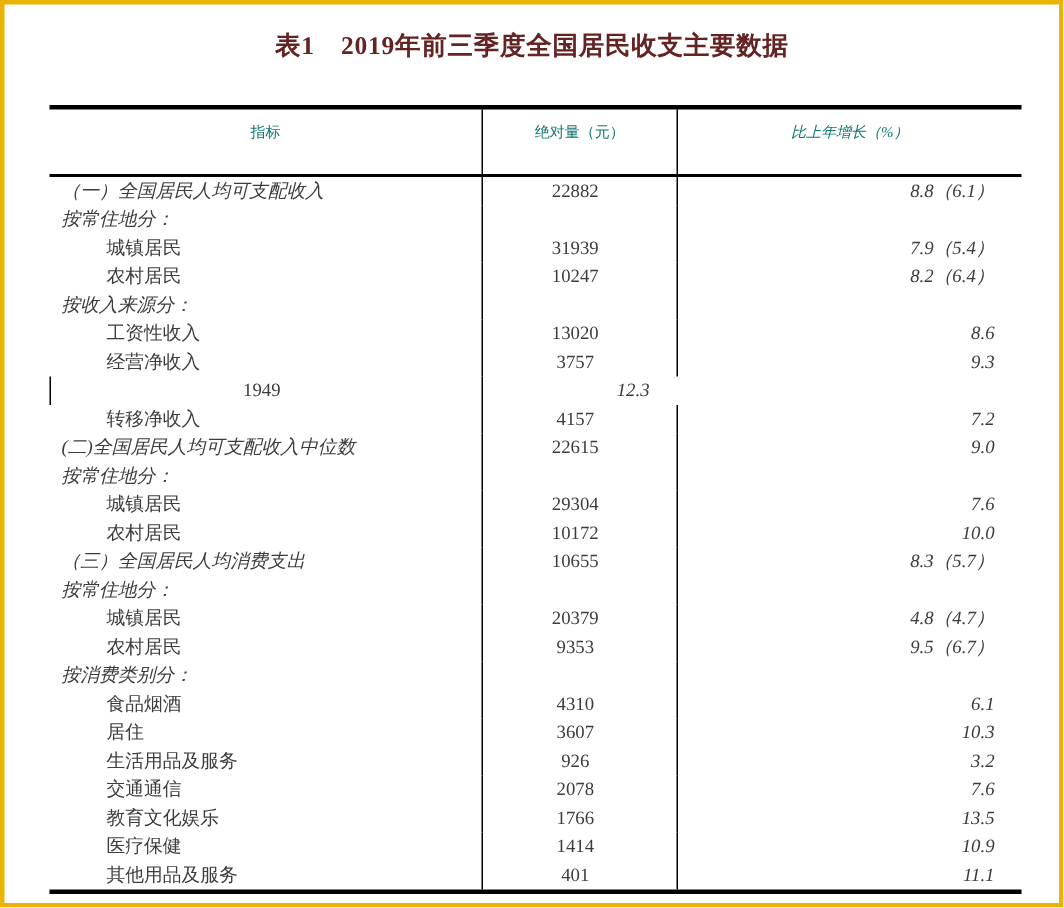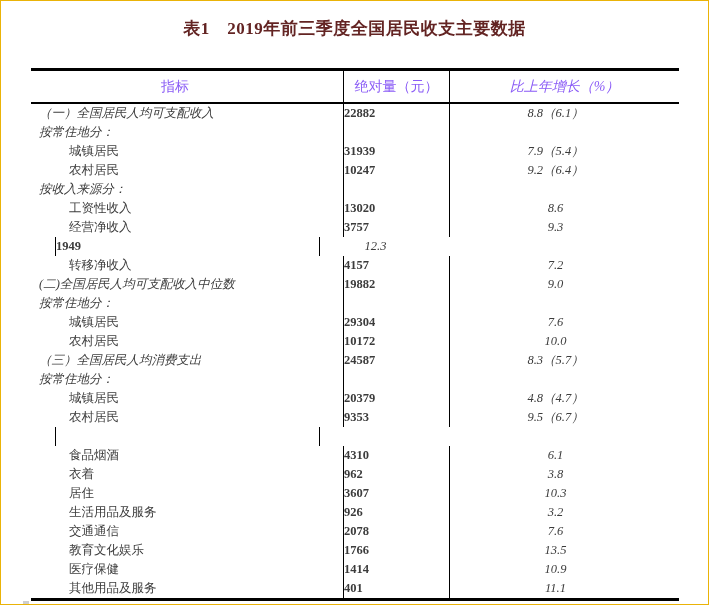--- a/index.html
+++ b/index.html
@@ -6,21 +6,21 @@
     margin: 0;
     padding: 0;
     background: #ffffff;
   }
   .page {
     position: relative;
     width: 709px;
     height: 605px;
     background: #ffffff;
     box-sizing: border-box;
-    border: 1px solid #eab308;
+    border: 3px solid #eab308;
     overflow: hidden;
     font-family: "Liberation Serif", "DejaVu Serif", serif;
     color: #3c3c3c;
   }
   .title {
     position: absolute;
     top: 16px;
     left: 0;
     width: 100%;
     text-align: center;
@@ -36,56 +36,54 @@
     border-top: 3px solid #000;
     border-bottom: 3px solid #000;
     box-sizing: border-box;
   }
   .thead {
     display: grid;
     grid-template-columns: 288px 130px 230px;
     border-bottom: 2px solid #000;
   }
   .thead .hcell {
-    height: 31px;
+    height: 43px;
     line-height: 31px;
     text-align: center;
-    font-size: 14px;
-    color: #8b5cf6;
+    font-size: 10px;
+    color: #0f766e;
   }
   .rows {}
   .trow {
     display: grid;
     grid-template-columns: 288px 130px 230px;
   }
   .cell {
     height: 19px;
     line-height: 19px;
     font-size: 12.5px;
     white-space: nowrap;
     overflow: hidden;
     box-sizing: border-box;
   }
   .col2, .thead .hcell:nth-child(2) {
     border-left: 1.5px solid #000;
-    margin-left: 24px;
   }
   .col3, .thead .hcell:nth-child(3) {
     border-left: 1.5px solid #000;
     font-style: italic;
   }
   .col1.indent0 { padding-left: 8px; font-style: italic; }
   .col1.indent1 { padding-left: 38px; }
   .col2 {
-    text-align: left;
+    text-align: center;
     padding-right: 6px;
-    font-weight: bold;
   }
   .col3 {
-    text-align: center;
+    text-align: right;
     padding-right: 18px;
   }
   .cutoff-artifact {
     position: absolute;
     left: 22px;
     top: 600px;
     width: 6px;
     height: 3px;
     background: #b9b9b9;
     opacity: 0.7;
@@ -116,21 +114,21 @@
     <div class="cell col3"></div>
   </div>
         <div class="trow">
     <div class="cell col1 indent1">城镇居民</div>
     <div class="cell col2">31939</div>
     <div class="cell col3">7.9（5.4）</div>
   </div>
         <div class="trow">
     <div class="cell col1 indent1">农村居民</div>
     <div class="cell col2">10247</div>
-    <div class="cell col3">9.2（6.4）</div>
+    <div class="cell col3">8.2（6.4）</div>
   </div>
         <div class="trow">
     <div class="cell col1 indent0">按收入来源分：</div>
     <div class="cell col2"></div>
     <div class="cell col3"></div>
   </div>
         <div class="trow">
     <div class="cell col1 indent1">工资性收入</div>
     <div class="cell col2">13020</div>
     <div class="cell col3">8.6</div>
@@ -144,73 +142,69 @@
     <div class="cell col2">1949</div>
     <div class="cell col3">12.3</div>
   </div>
         <div class="trow">
     <div class="cell col1 indent1">转移净收入</div>
     <div class="cell col2">4157</div>
     <div class="cell col3">7.2</div>
   </div>
         <div class="trow">
     <div class="cell col1 indent0">(二)全国居民人均可支配收入中位数</div>
-    <div class="cell col2">19882</div>
+    <div class="cell col2">22615</div>
     <div class="cell col3">9.0</div>
   </div>
         <div class="trow">
     <div class="cell col1 indent0">按常住地分：</div>
     <div class="cell col2"></div>
     <div class="cell col3"></div>
   </div>
         <div class="trow">
     <div class="cell col1 indent1">城镇居民</div>
     <div class="cell col2">29304</div>
     <div class="cell col3">7.6</div>
   </div>
         <div class="trow">
     <div class="cell col1 indent1">农村居民</div>
     <div class="cell col2">10172</div>
     <div class="cell col3">10.0</div>
   </div>
         <div class="trow">
     <div class="cell col1 indent0">（三）全国居民人均消费支出</div>
-    <div class="cell col2">24587</div>
+    <div class="cell col2">10655</div>
     <div class="cell col3">8.3（5.7）</div>
   </div>
         <div class="trow">
     <div class="cell col1 indent0">按常住地分：</div>
     <div class="cell col2"></div>
     <div class="cell col3"></div>
   </div>
         <div class="trow">
     <div class="cell col1 indent1">城镇居民</div>
     <div class="cell col2">20379</div>
     <div class="cell col3">4.8（4.7）</div>
   </div>
         <div class="trow">
     <div class="cell col1 indent1">农村居民</div>
     <div class="cell col2">9353</div>
     <div class="cell col3">9.5（6.7）</div>
   </div>
         <div class="trow">
+    <div class="cell col1 indent0">按消费类别分：</div>
     <div class="cell col2"></div>
     <div class="cell col3"></div>
   </div>
         <div class="trow">
     <div class="cell col1 indent1">食品烟酒</div>
     <div class="cell col2">4310</div>
     <div class="cell col3">6.1</div>
   </div>
         <div class="trow">
-    <div class="cell col1 indent1">衣着</div>
-    <div class="cell col2">962</div>
-    <div class="cell col3">3.8</div>
-  </div>
-        <div class="trow">
     <div class="cell col1 indent1">居住</div>
     <div class="cell col2">3607</div>
     <div class="cell col3">10.3</div>
   </div>
         <div class="trow">
     <div class="cell col1 indent1">生活用品及服务</div>
     <div class="cell col2">926</div>
     <div class="cell col3">3.2</div>
   </div>
         <div class="trow">

